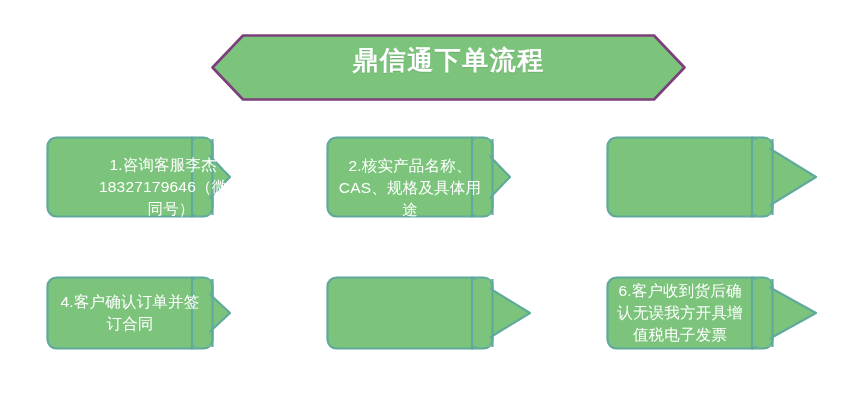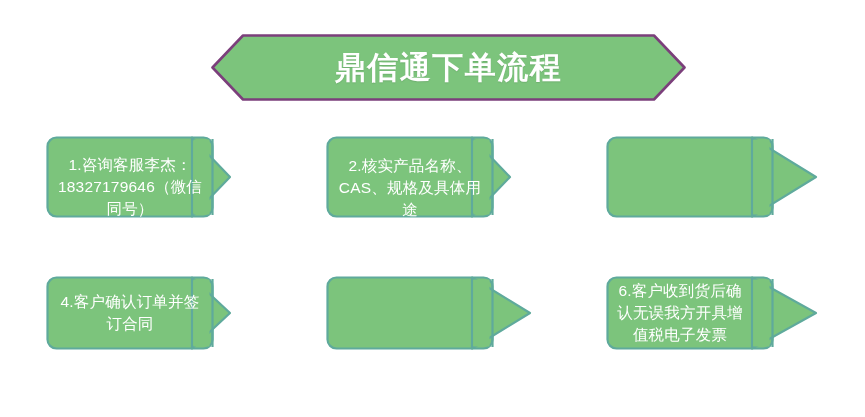--- a/index.html
+++ b/index.html
@@ -38,27 +38,26 @@
   .banner-label {
     position: absolute;
     left: 0;
     top: 0;
     width: 475px;
     height: 51px;
     display: flex;
     align-items: center;
     justify-content: center;
     color: #ffffff;
-    font-size: 31px;
+    font-size: 26px;
     font-weight: bold;
     letter-spacing: 1.5px;
     line-height: 1;
     white-space: nowrap;
     text-shadow: 0 1px 1px rgba(90,140,90,0.35);
-    margin-top: 8px;
   }
 
   
   .step {
     position: absolute;
   }
   .step svg {
     position: absolute;
     left: 0;
     top: 0;
@@ -94,21 +93,21 @@
     <div class="banner-label">鼎信通下单流程</div>
   </div>
 
   <div class="step" style="left:46px; top:136px; width:186px; height:82px;">
     <svg viewBox="0 0 186 82" width="186" height="82">
       <rect x="1.5" y="1.5" width="165" height="79" rx="9" ry="9" fill="#7cc47c" stroke="#5faa9c" stroke-width="2.2"></rect>
       <polygon points="146,1.5 184,41 146,80.5" fill="#7cc47c" stroke="#5faa9c" stroke-width="2.2" stroke-linejoin="round"></polygon>
       <rect x="147.5" y="3.5" width="16" height="75" fill="#7cc47c" stroke="none"></rect>
       <line x1="166.5" y1="3" x2="166.5" y2="79" stroke="#5faa9c" stroke-width="2.2"></line>
     </svg>
-    <div class="step-label" style="width:168px; height:102px;">1.咨询客服李杰：18327179646（微信同号）</div>
+    <div class="step-label" style="width:168px; height:102px;margin-left:41px;">1.咨询客服李杰：18327179646（微信同号）</div>
   </div>
 
   <div class="step" style="left:326px; top:136px; width:186px; height:82px;">
     <svg viewBox="0 0 186 82" width="186" height="82">
       <rect x="1.5" y="1.5" width="165" height="79" rx="9" ry="9" fill="#7cc47c" stroke="#5faa9c" stroke-width="2.2"></rect>
       <polygon points="146,1.5 184,41 146,80.5" fill="#7cc47c" stroke="#5faa9c" stroke-width="2.2" stroke-linejoin="round"></polygon>
       <rect x="147.5" y="3.5" width="16" height="75" fill="#7cc47c" stroke="none"></rect>
       <line x1="166.5" y1="3" x2="166.5" y2="79" stroke="#5faa9c" stroke-width="2.2"></line>
     </svg>
     <div class="step-label" style="width:168px; height:103px;">2.核实产品名称、CAS、规格及具体用途</div>

